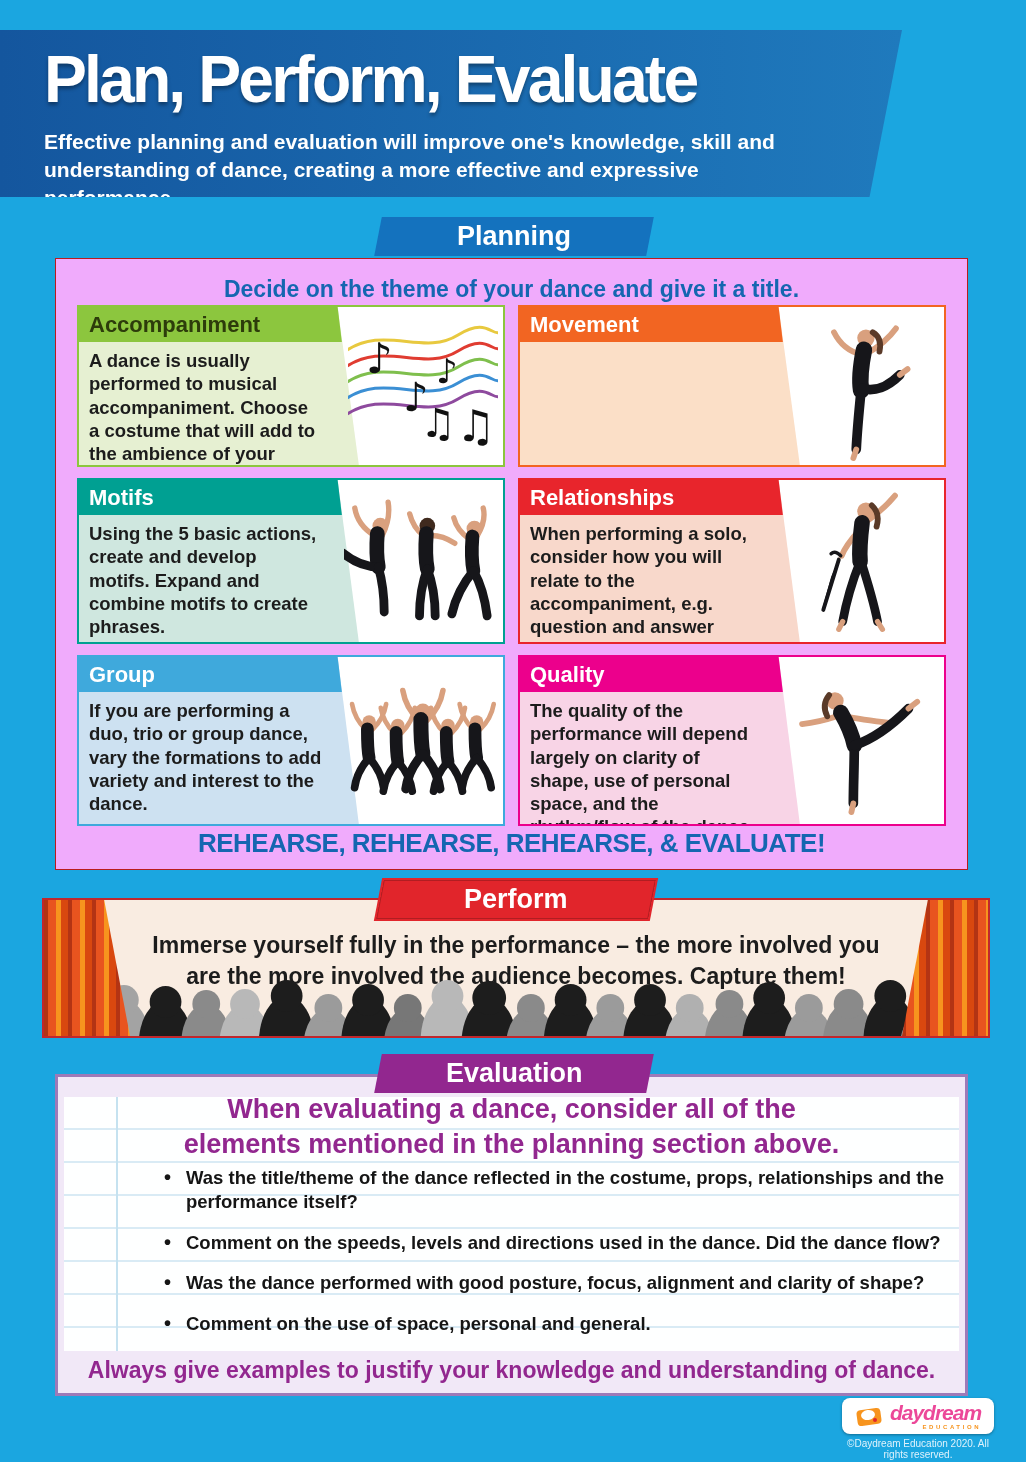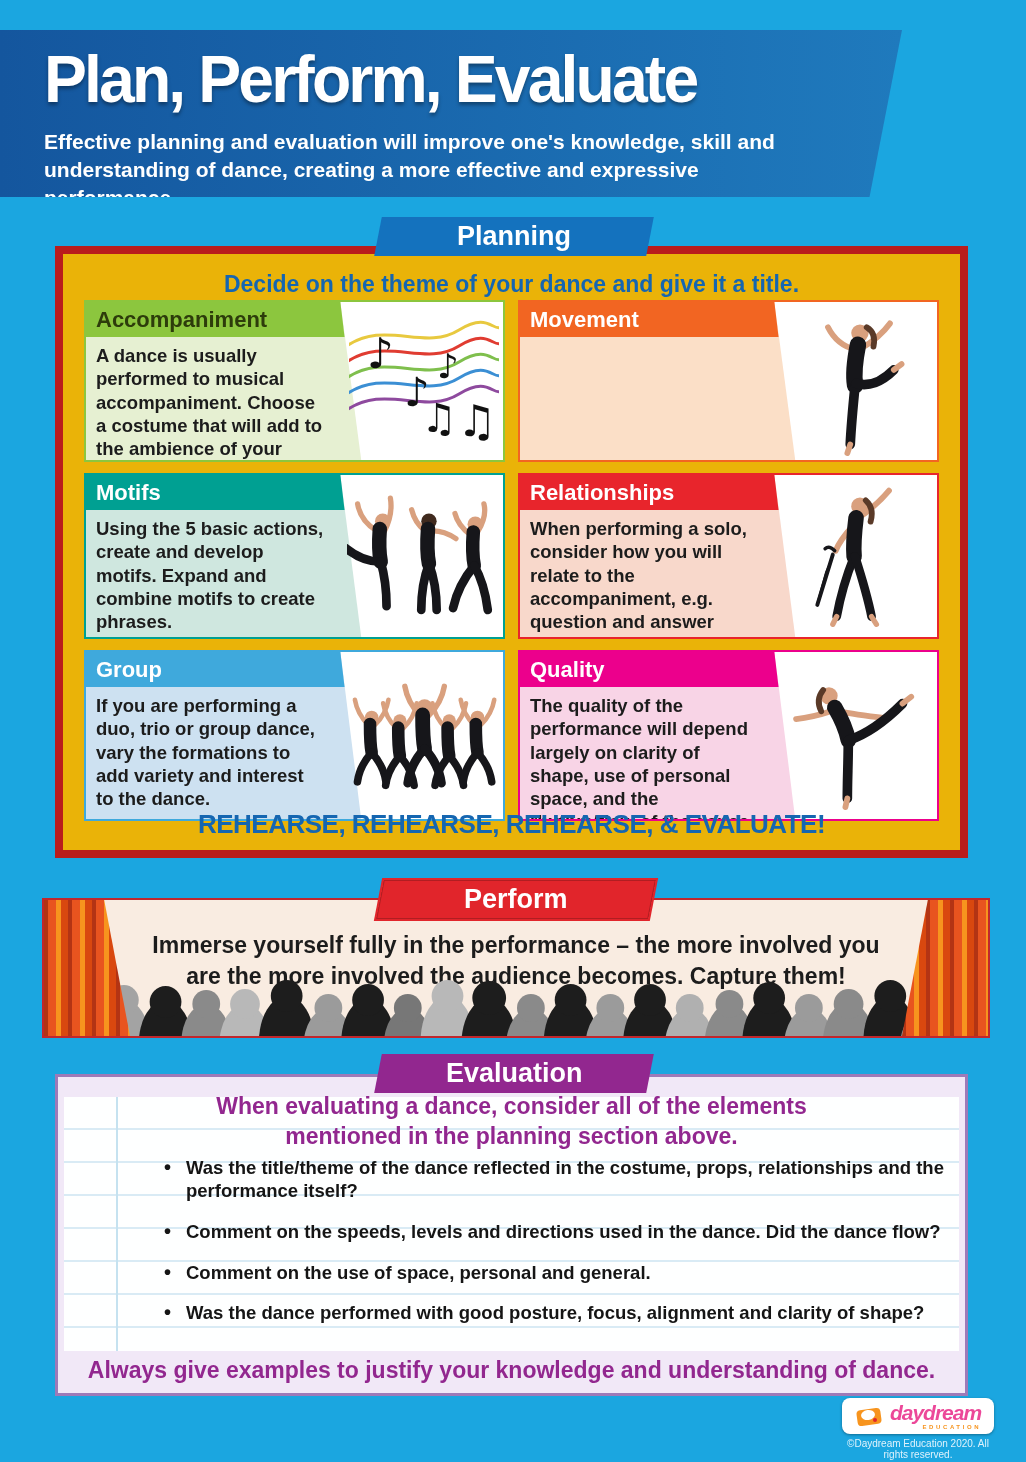--- a/index.html
+++ b/index.html
@@ -19,22 +19,22 @@
 
   
   .banner{position:absolute;left:378px;width:272px;height:39px;
     transform:skewX(-11deg);display:flex;align-items:center;justify-content:center;z-index:5;}
   .banner .bl{transform:skewX(11deg);color:#fff;font-weight:bold;font-size:27px;}
   .banner.planning{top:217px;background:#1472be;}
   .banner.perform{top:878px;background:#e1252b;border:2px solid #fff0;box-shadow:0 0 0 1px #b01e22 inset;}
   .banner.evaluation{top:1054px;background:#92278f;}
 
   
-  .planning-panel{position:absolute;left:55px;top:246px;width:913px;height:612px;
-    background:#eab308;border:8px solid #b91c1c;box-sizing:border-box;}
+  .planning-panel{position:absolute;left:55px;top:258px;width:913px;height:612px;
+    background:#f0abfc;border:1px solid #b91c1c;box-sizing:border-box;}
   .planning-intro{margin-top:17px;text-align:center;color:#1566b1;font-size:23px;font-weight:bold;}
   .cards{position:absolute;top:46px;left:21px;right:21px;display:grid;
     grid-template-columns:1fr 1fr;grid-template-rows:162px 166px 171px;gap:11px 13px;}
   .card{position:relative;border:2px solid;background:#fff;overflow:hidden;}
   .card .tint{position:absolute;inset:0;clip-path:polygon(0 0,61% 0,66% 100%,0 100%);}
   .card .head{position:absolute;top:0;left:0;right:0;height:35px;display:flex;align-items:center;
     padding-left:10px;font-size:22px;font-weight:bold;color:#fff;
     clip-path:polygon(0 0,61% 0,62% 100%,0 100%);}
   .card .txt{position:absolute;top:42px;left:10px;width:55%;font-size:18.5px;font-weight:bold;
     color:#1c1c1c;line-height:1.26;}
@@ -61,21 +61,21 @@
   .audience{position:absolute;left:60px;right:60px;bottom:0;height:62px;z-index:2;}
 
   
   .evaluation-panel{position:absolute;left:55px;top:1074px;width:913px;height:322px;
     background:#f1e8f7;border:3px solid #9d7ab8;box-sizing:border-box;}
   .sheet{position:absolute;left:6px;right:6px;top:20px;height:254px;
     background-image:
       linear-gradient(90deg,transparent 0 52px,#c5e2f0 52px 54px,transparent 54px),
       repeating-linear-gradient(180deg,#feffff 0 31px,#d9ebf5 31px 33px);}
   .eval-intro{padding-top:15px;margin:0 auto;width:680px;text-align:center;
-    color:#92278f;font-size:23px;font-weight:bold;line-height:1.3;}
+    color:#92278f;font-size:27px;font-weight:bold;line-height:1.3;}
   .eval-list{margin:4px 0 0 0;padding:0 6px 0 128px;list-style:none;}
   .eval-list li{position:relative;font-size:18.5px;font-weight:bold;color:#151515;
     line-height:1.28;margin-bottom:17px;}
   .eval-list li::before{content:"\2022";position:absolute;left:-22px;top:-1px;font-size:20px;}
   .eval-footer{position:absolute;bottom:9px;width:100%;text-align:center;
     color:#92278f;font-size:23px;font-weight:bold;}
 
   
   .brand{position:absolute;right:32px;top:1398px;width:152px;text-align:center;}
   .logo-box{background:#fff;border-radius:8px;height:36px;display:flex;align-items:center;
@@ -303,22 +303,22 @@
   <div class="banner perform">
     <span class="bl">Perform</span>
   </div>
 
   <div class="evaluation-panel">
     <div class="sheet"></div>
     <div class="eval-intro" style="position:relative;">When evaluating a dance, consider all of the elements mentioned in the planning section above.</div>
     <ul class="eval-list" style="position:relative;">
       <li>Was the title/theme of the dance reflected in the costume, props, relationships and the performance itself?</li>
       <li>Comment on the speeds, levels and directions used in the dance. Did the dance flow?</li>
+      <li>Was the dance performed with good posture, focus, alignment and clarity of shape?</li>
       <li>Comment on the use of space, personal and general.</li>
-      <li>Was the dance performed with good posture, focus, alignment and clarity of shape?</li>
     </ul>
     <div class="eval-footer">Always give examples to justify your knowledge and understanding of dance.</div>
   </div>
   <div class="banner evaluation">
     <span class="bl">Evaluation</span>
   </div>
 
   <div class="brand">
     <div class="logo-box">
       <span>

